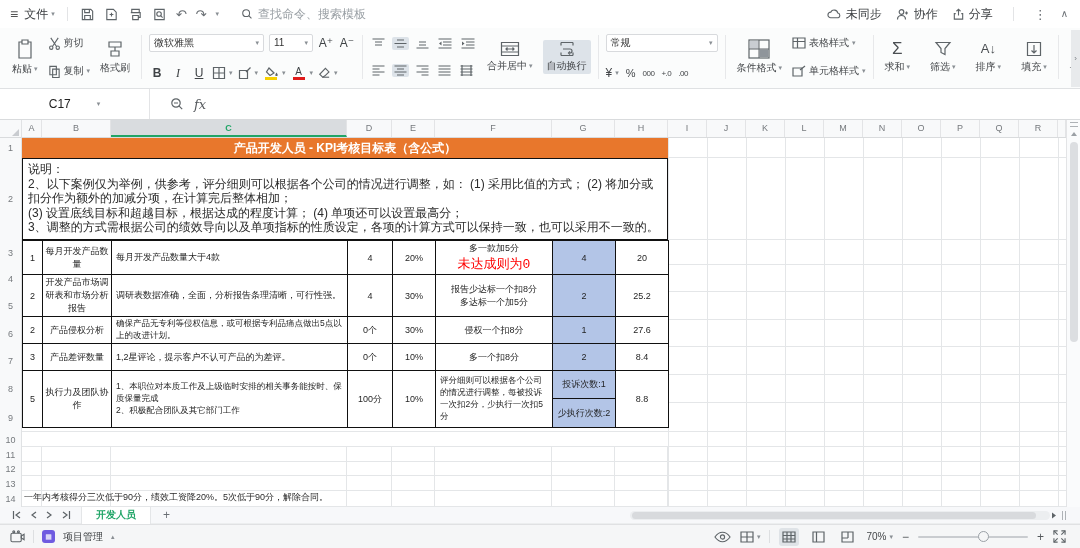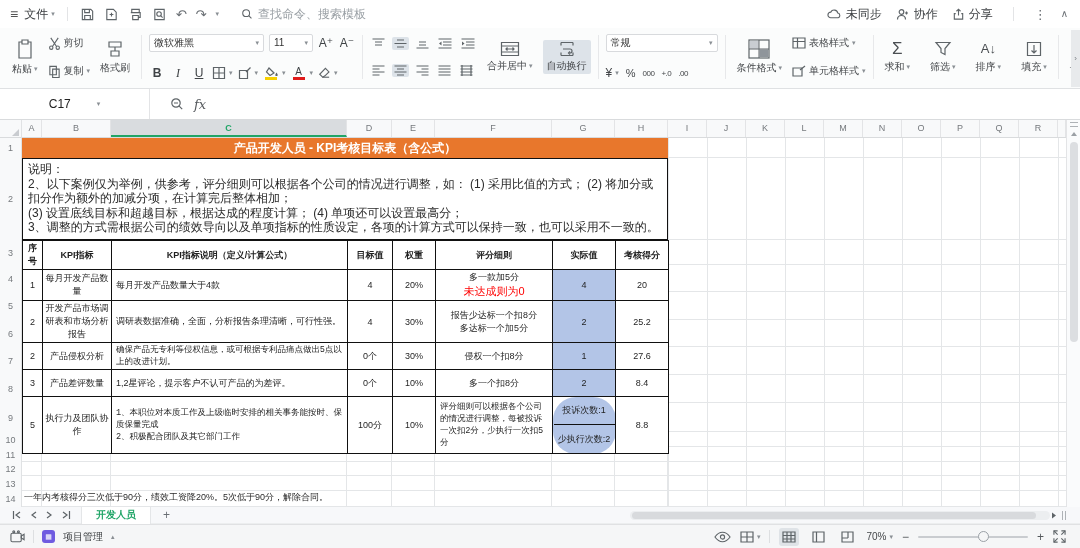--- a/index.html
+++ b/index.html
@@ -88,23 +88,23 @@
                  font-weight:bold; font-size:12px; display:flex; align-items:center; justify-content:center; }
   .instr { position:absolute; left:22px; top:20px; width:646px; height:82px; background:#fff;
            border:1px solid #111; font-size:12px; color:#2a2a2a; padding:3px 5px; line-height:14.6px; }
 
   table.kpi { position:absolute; left:22px; top:102px; border-collapse:collapse; table-layout:fixed; width:647px;
               font-size:9px; color:#1f1f1f; background:#fff; }
   table.kpi td { border:1px solid #111; text-align:center; vertical-align:middle; padding:1px 2px; overflow:hidden; }
   table.kpi td.left { text-align:left; padding:1px 4px; }
   table.kpi tr.hd td { font-weight:bold; }
   td.blue { background:#b3c5e7; }
-  .redline { color:#fe0000; font-size:11px; }
-  .pre { white-space:pre-line;font-family:Liberation Mono, monospace; }
-  .split { padding:0 !important;border-radius:23px; }
+  .redline { color:#fe0000; font-size:13px;font-family:Liberation Mono, monospace; }
+  .pre { white-space:pre-line; }
+  .split { padding:0 !important; }
   .split > div { height:28px; display:flex; align-items:center; justify-content:center; }
   .split > div:first-child { border-bottom:1px solid #111; height:28px; }
   .bold { font-weight:bold; }
 
   .notes { position:absolute; left:24px; top:340px; width:600px; font-size:9px; color:#2a2a2a; line-height:12.5px;
            white-space:pre-line; }
 
   
   .vscroll { position:absolute; right:0; top:120px; width:14px; height:387px; background:#fafbfc; border-left:1px solid #e3e4e6; }
   .vs-split { position:absolute; top:2px; left:3px; width:8px; height:5px;
@@ -591,30 +591,20 @@
           <col style="width:20px">
           <col style="width:69px">
           <col style="width:236px">
           <col style="width:45px">
           <col style="width:43px">
           <col style="width:117px">
           <col style="width:63px">
           <col style="width:53px">
         </colgroup>
       <tbody>
-          <tr class="hd" style="height:24px">
-        <td>序号</td>
-        <td>KPI指标</td>
-        <td>KPI指标说明（定义/计算公式）</td>
-        <td>目标值</td>
-        <td>权重</td>
-        <td>评分细则</td>
-        <td>实际值</td>
-        <td>考核得分</td>
-      </tr>
       <tr style="height:26px">
         <td>1</td>
         <td>每月开发产品数量</td>
         <td class="left">每月开发产品数量大于4款</td>
         <td>4</td>
         <td>20%</td>
         <td>
               <div>多一款加5分</div>
               <div class="redline">未达成则为0</div>
             </td>

